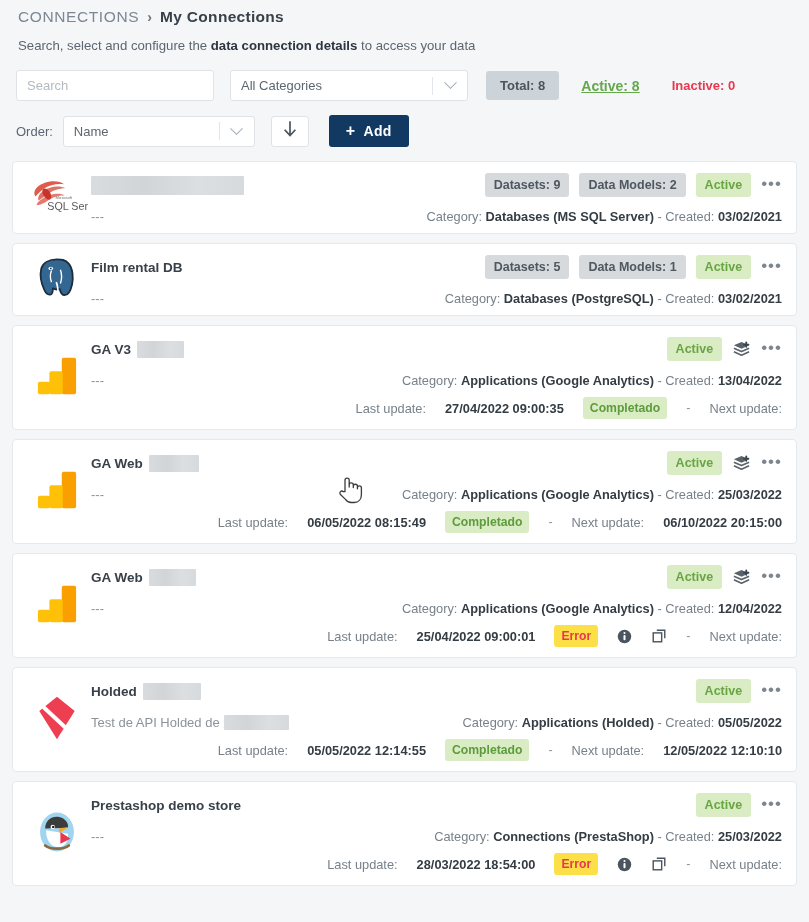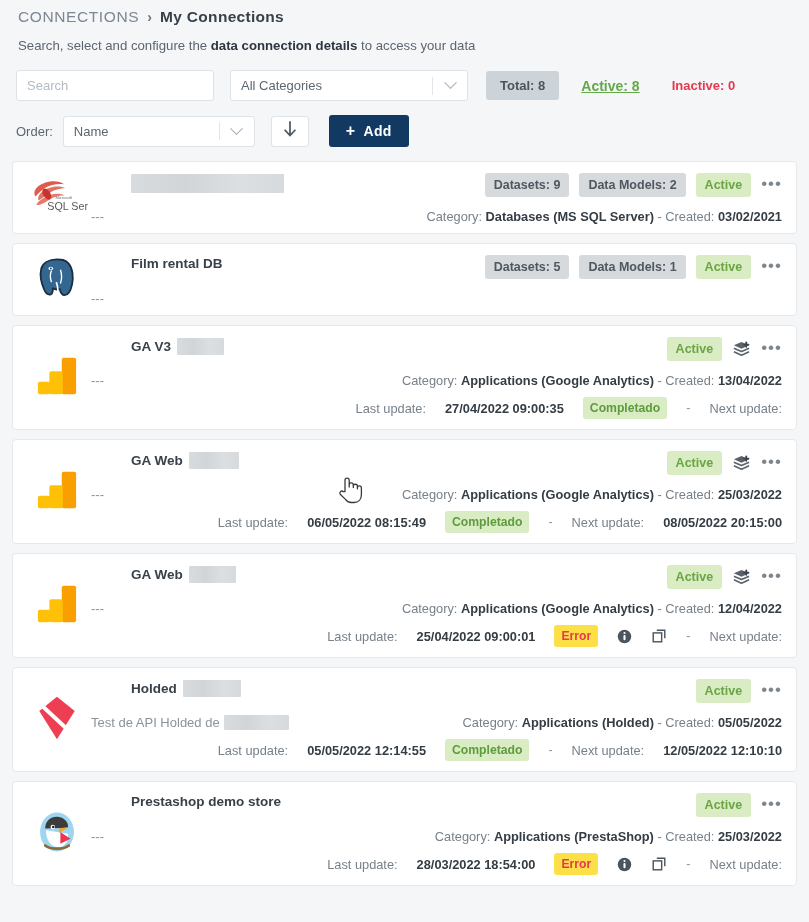--- a/index.html
+++ b/index.html
@@ -101,21 +101,21 @@
     padding: 9px 14px 9px 10px;
     position: relative;
   }
   .card.tall { min-height: 105px; }
   .logo-col {
     width: 68px; flex: none;
     display: flex; align-items: center; justify-content: center;
   }
   .body-col { flex: 1; min-width: 0; display: flex; flex-direction: column; }
 
-  .row1 { display: flex; align-items: flex-start; justify-content: space-between; margin-left: 40px; }
+  .row1 { display: flex; align-items: center; justify-content: space-between; }
   .title-wrap { display: flex; align-items: center; gap: 0; padding-top: 3px; }
   .conn-title { font-size: 13.5px; font-weight: bold; color: #384049; white-space: nowrap; }
   .redact {
     display: inline-block; height: 17px; margin-left: 6px; vertical-align: middle;
     background: linear-gradient(90deg,#d9dcdf 0%,#d2d5d8 35%,#dcdfe2 70%,#d7dadd 100%);
     border-radius: 1px;
   }
   .redact.r1 { width: 153px; height: 19px; margin-left: 0; }
   .redact.r-gav3 { width: 47px; }
   .redact.r-gaweb { width: 50px; }
@@ -294,20 +294,27 @@
             <span class="badge">Datasets: 5</span>
             <span class="badge">Data Models: 1</span>
             <span class="badge-active">Active</span>
             <span class="icon-btn dots">•••</span>
           </div>
       </div>
       <div class="row2">
         <div class="desc">
             <span>---</span>
           </div>
+        <div class="meta">
+          <span class="lbl">Category:</span>
+          <b>Databases (PostgreSQL)</b>
+          <span class="lbl">-</span>
+          <span class="lbl">Created:</span>
+          <b>03/02/2021</b>
+        </div>
       </div>
 
     </div>
     </div>
     <div class="card tall">
     <div class="logo-col">
         <span>
         <svg class="ga-logo" viewBox="0 0 46 44">
           <rect x="28" y="3" width="15" height="38" rx="2" fill="#f99f00"></rect>
           <rect x="15" y="17" width="14" height="24" rx="2" fill="#ffc107"></rect>
@@ -401,21 +408,21 @@
           <b>25/03/2022</b>
         </div>
       </div>
       <div class="row3">
       <span class="upd-label">Last update:</span>
       <span class="upd-val">06/05/2022 08:15:49</span>
       <span class="st-ok">Completado</span>
 
       <span class="dash">-</span>
       <span class="upd-label">Next update:</span> 
-          <span class="upd-val">08/05/2022 20:15:00</span>
+          <span class="upd-val">06/10/2022 20:15:00</span>
     </div>
     </div>
     </div>
     <div class="card tall">
     <div class="logo-col">
         <span>
         <svg class="ga-logo" viewBox="0 0 46 44">
           <rect x="28" y="3" width="15" height="38" rx="2" fill="#f99f00"></rect>
           <rect x="15" y="17" width="14" height="24" rx="2" fill="#ffc107"></rect>
           <rect x="3" y="28" width="13" height="13" rx="2" fill="#ffc107"></rect>
@@ -543,21 +550,21 @@
             <span class="badge-active">Active</span>
             <span class="icon-btn dots">•••</span>
           </div>
       </div>
       <div class="row2">
         <div class="desc">
             <span>---</span>
           </div>
         <div class="meta">
           <span class="lbl">Category:</span>
-          <b>Applications (PrestaShop)</b>
+          <b>Connections (PrestaShop)</b>
           <span class="lbl">-</span>
           <span class="lbl">Created:</span>
           <b>25/03/2022</b>
         </div>
       </div>
       <div class="row3">
       <span class="upd-label">Last update:</span>
       <span class="upd-val">28/03/2022 18:54:00</span>
       <span class="st-err">Error</span>
       <span class="icon-btn">

